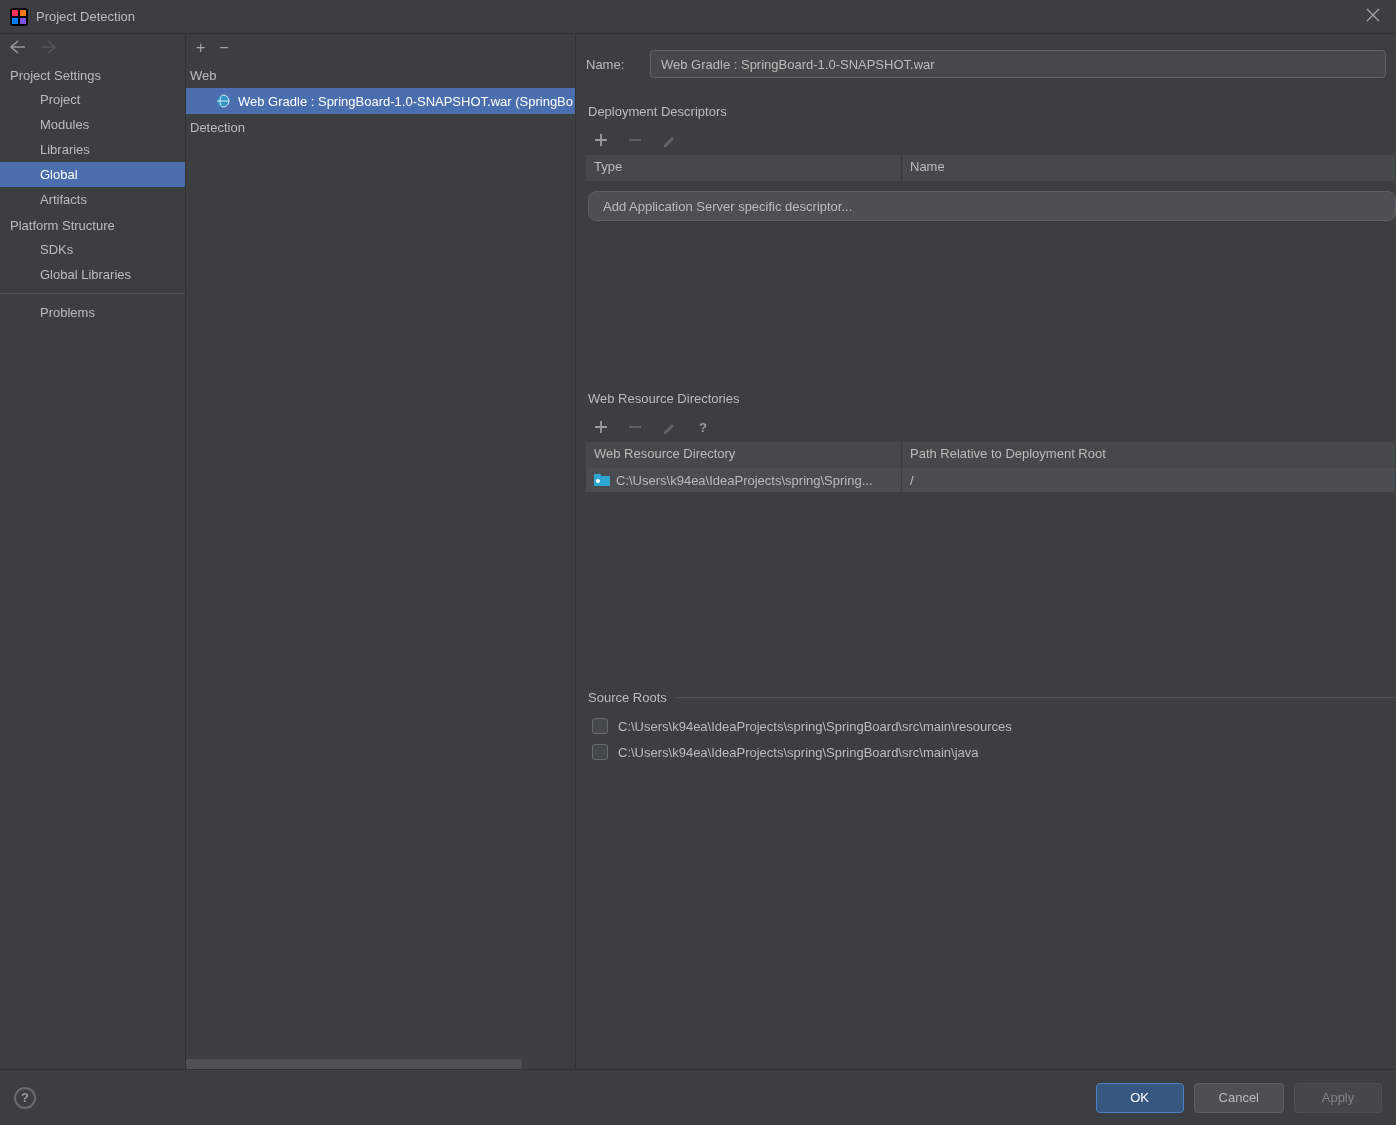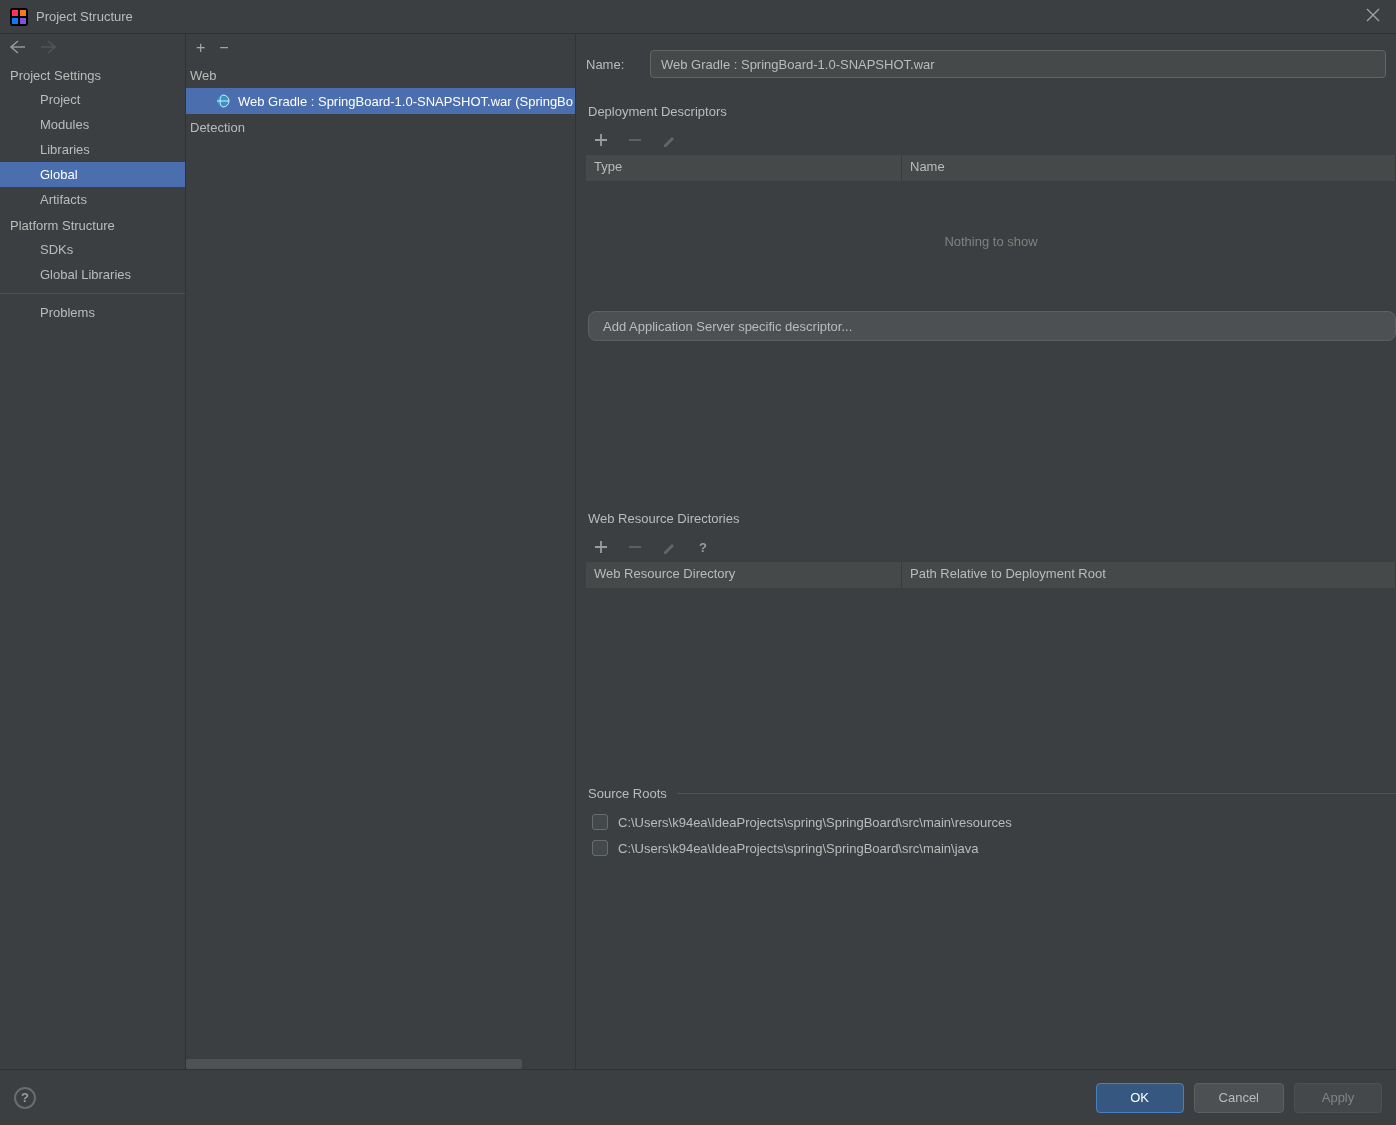--- a/index.html
+++ b/index.html
@@ -85,21 +85,21 @@
   <div class="titlebar">
     <span class="logo">
       <svg width="18" height="18" viewBox="0 0 18 18">
           <rect width="18" height="18" rx="3" fill="#000"></rect>
           <rect x="2" y="2" width="6" height="6" fill="#fe315d"></rect>
           <rect x="10" y="2" width="6" height="6" fill="#f97a12"></rect>
           <rect x="2" y="10" width="6" height="6" fill="#087cfa"></rect>
           <rect x="10" y="10" width="6" height="6" fill="#7f53dd"></rect>
         </svg>
     </span>
-    <span class="title">Project Structure</span>
+    <span class="title">Project Detection</span>
     <span class="close">
       <svg width="14" height="14" viewBox="0 0 14 14">
           <path d="M1 1 L13 13 M13 1 L1 13" stroke="#a0a0a0" stroke-width="1.4"></path>
         </svg>
     </span>
   </div>
 
   <div class="body">
 
     <div class="sidebar">
@@ -178,21 +178,20 @@
             <svg width="14" height="14" viewBox="0 0 14 14">
               <path d="M2 12 L10 4 L12 6 L4 14 L2 14 Z" fill="#bbbbbb"></path>
             </svg>
           </span>
       </div>
       <div class="table">
         <div class="thead">
           <div class="col" style="width:316px">Type</div>
           <div class="col" style="flex:1">Name</div>
         </div>
-        <div class="dd-empty">Nothing to show</div>
       </div>
       <button class="add-desc-btn">Add Application Server specific descriptor...</button>
 
       <div style="height:150px"></div>
 
       <div class="section-title">Web Resource Directories</div>
       <div class="inner-toolbar">
         <span class="tb-ic">
             <svg width="14" height="14" viewBox="0 0 14 14">
               <path d="M7 1 V13 M1 7 H13" stroke="#bbbbbb" stroke-width="1.8"></path>
@@ -211,20 +210,33 @@
         <span class="tb-ic">
             <svg width="14" height="14" viewBox="0 0 14 14">
               <text x="3" y="12" font-size="14" font-weight="bold" fill="#bbbbbb">?</text>
             </svg>
           </span>
       </div>
       <div class="table">
         <div class="thead">
           <div class="col" style="width:316px">Web Resource Directory</div>
           <div class="col" style="flex:1">Path Relative to Deployment Root</div>
+        </div>
+        <div class="wrd-row">
+          <div class="c" style="width:316px;display:flex;align-items:center">
+            <span class="wrd-icon">
+              <svg width="16" height="12" viewBox="0 0 16 12">
+                  <rect x="0" y="2" width="16" height="10" rx="1" fill="#2fa7d4"></rect>
+                  <rect x="0" y="0" width="7" height="4" rx="1" fill="#2fa7d4"></rect>
+                  <circle cx="4" cy="7" r="2" fill="#fff"></circle>
+                </svg>
+            </span>
+            <span>C:\Users\k94ea\IdeaProjects\spring\Spring...</span>
+          </div>
+          <div class="c" style="flex:1">/</div>
         </div>
       </div>
 
       <div style="height:180px"></div>
 
       <div class="fieldset-line">
         <span class="lbl">Source Roots</span>
         <span class="line"></span>
       </div>
       <div class="srcroot">

